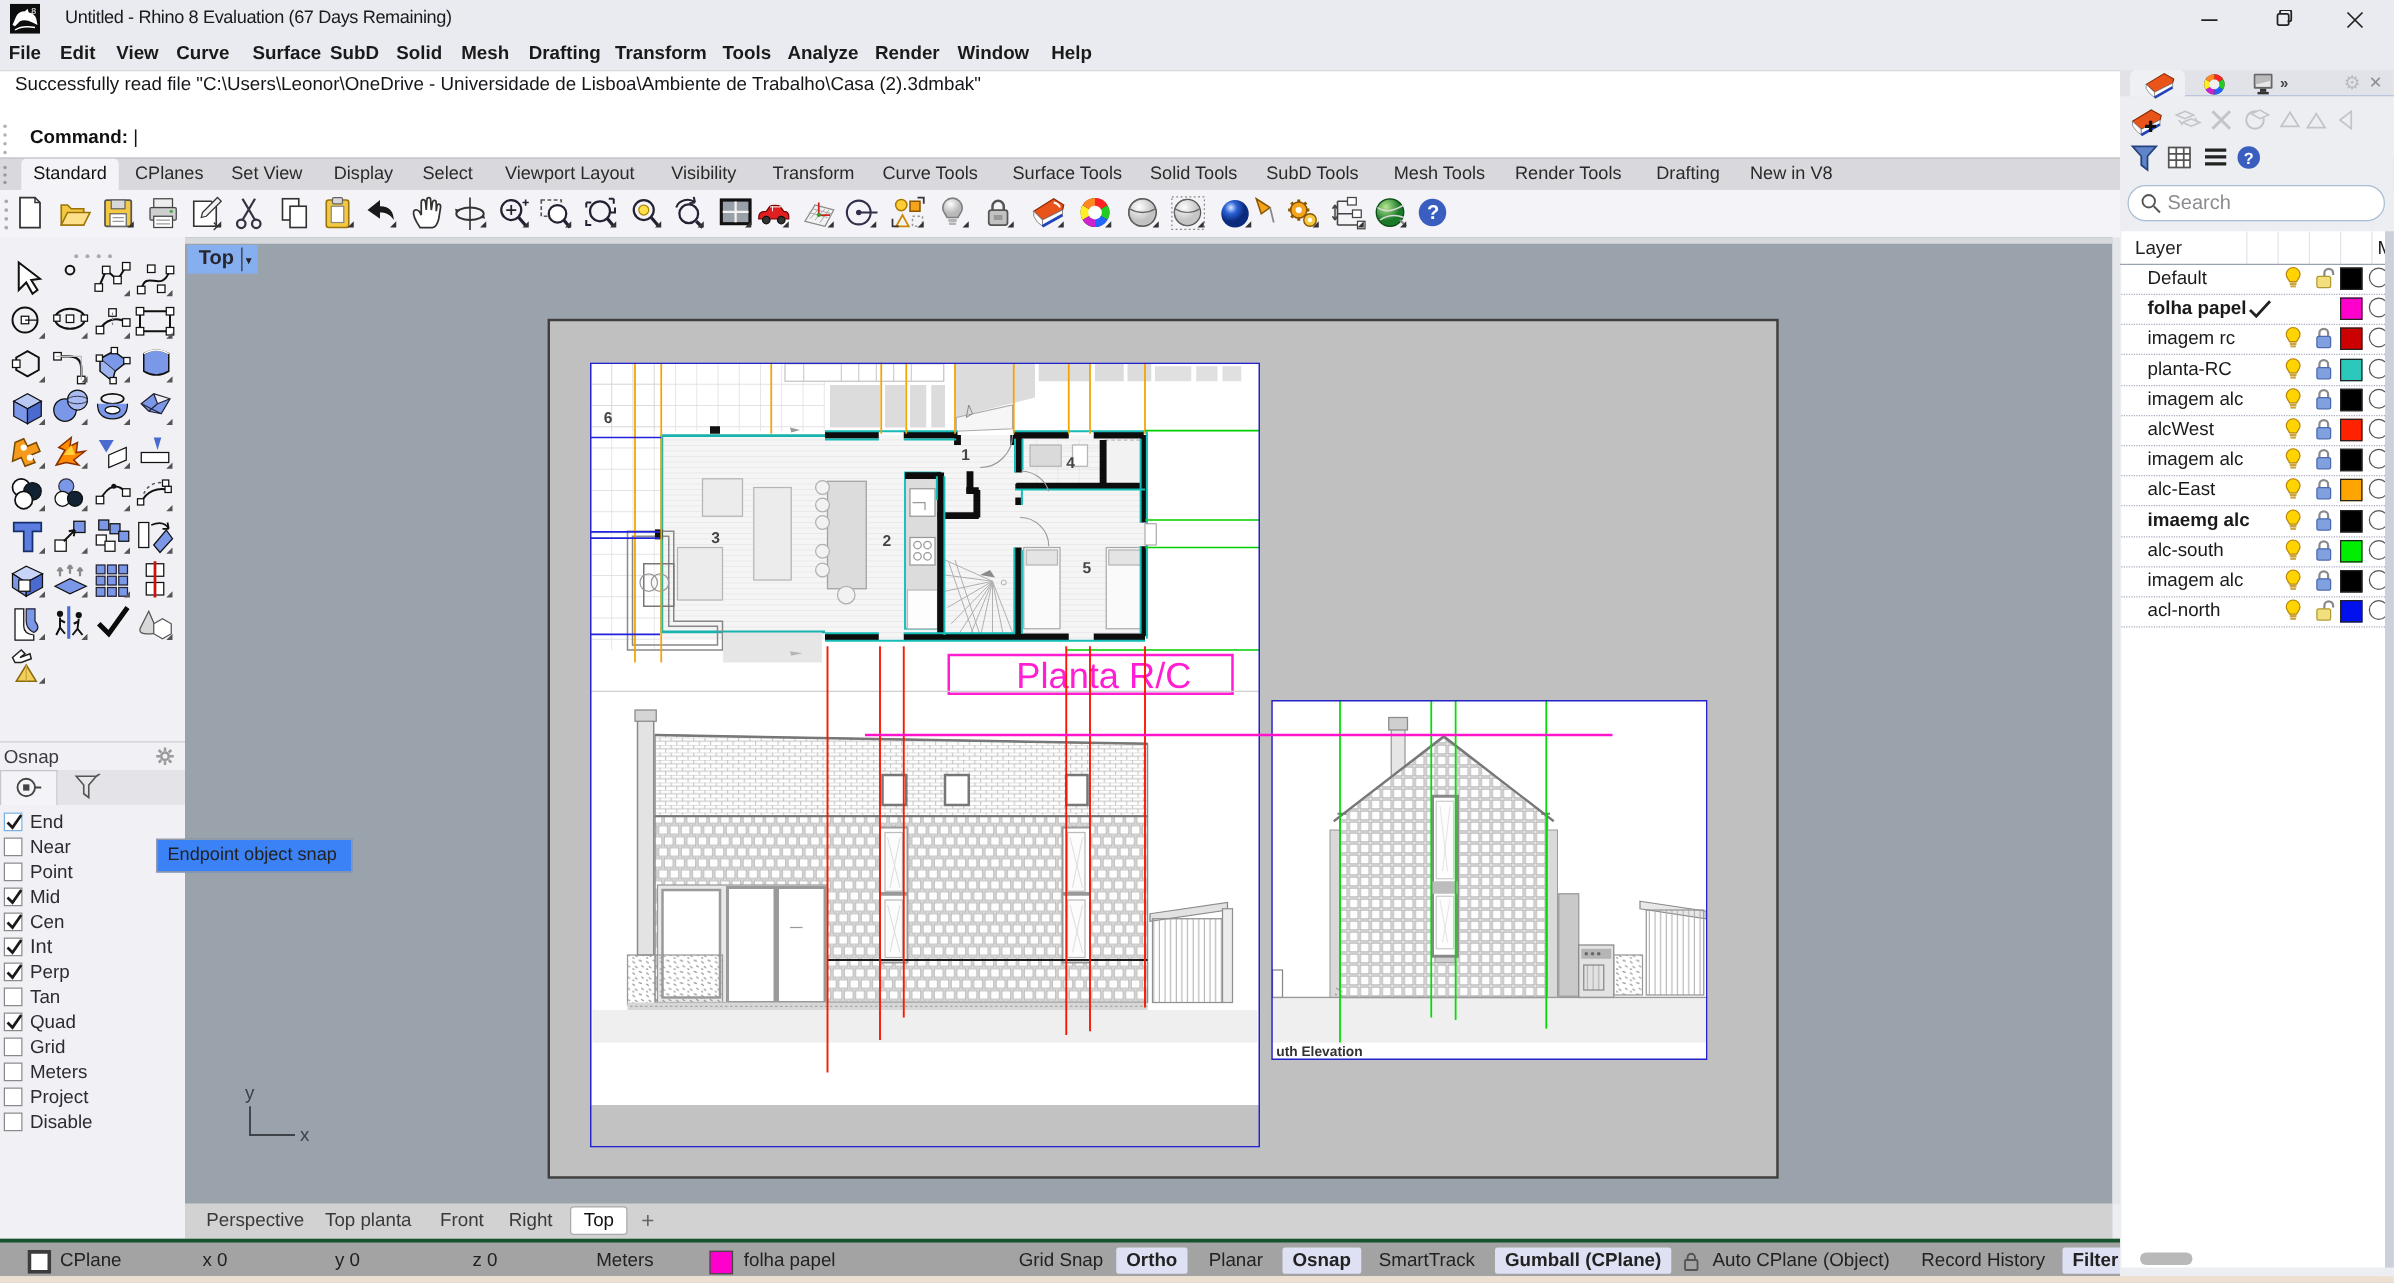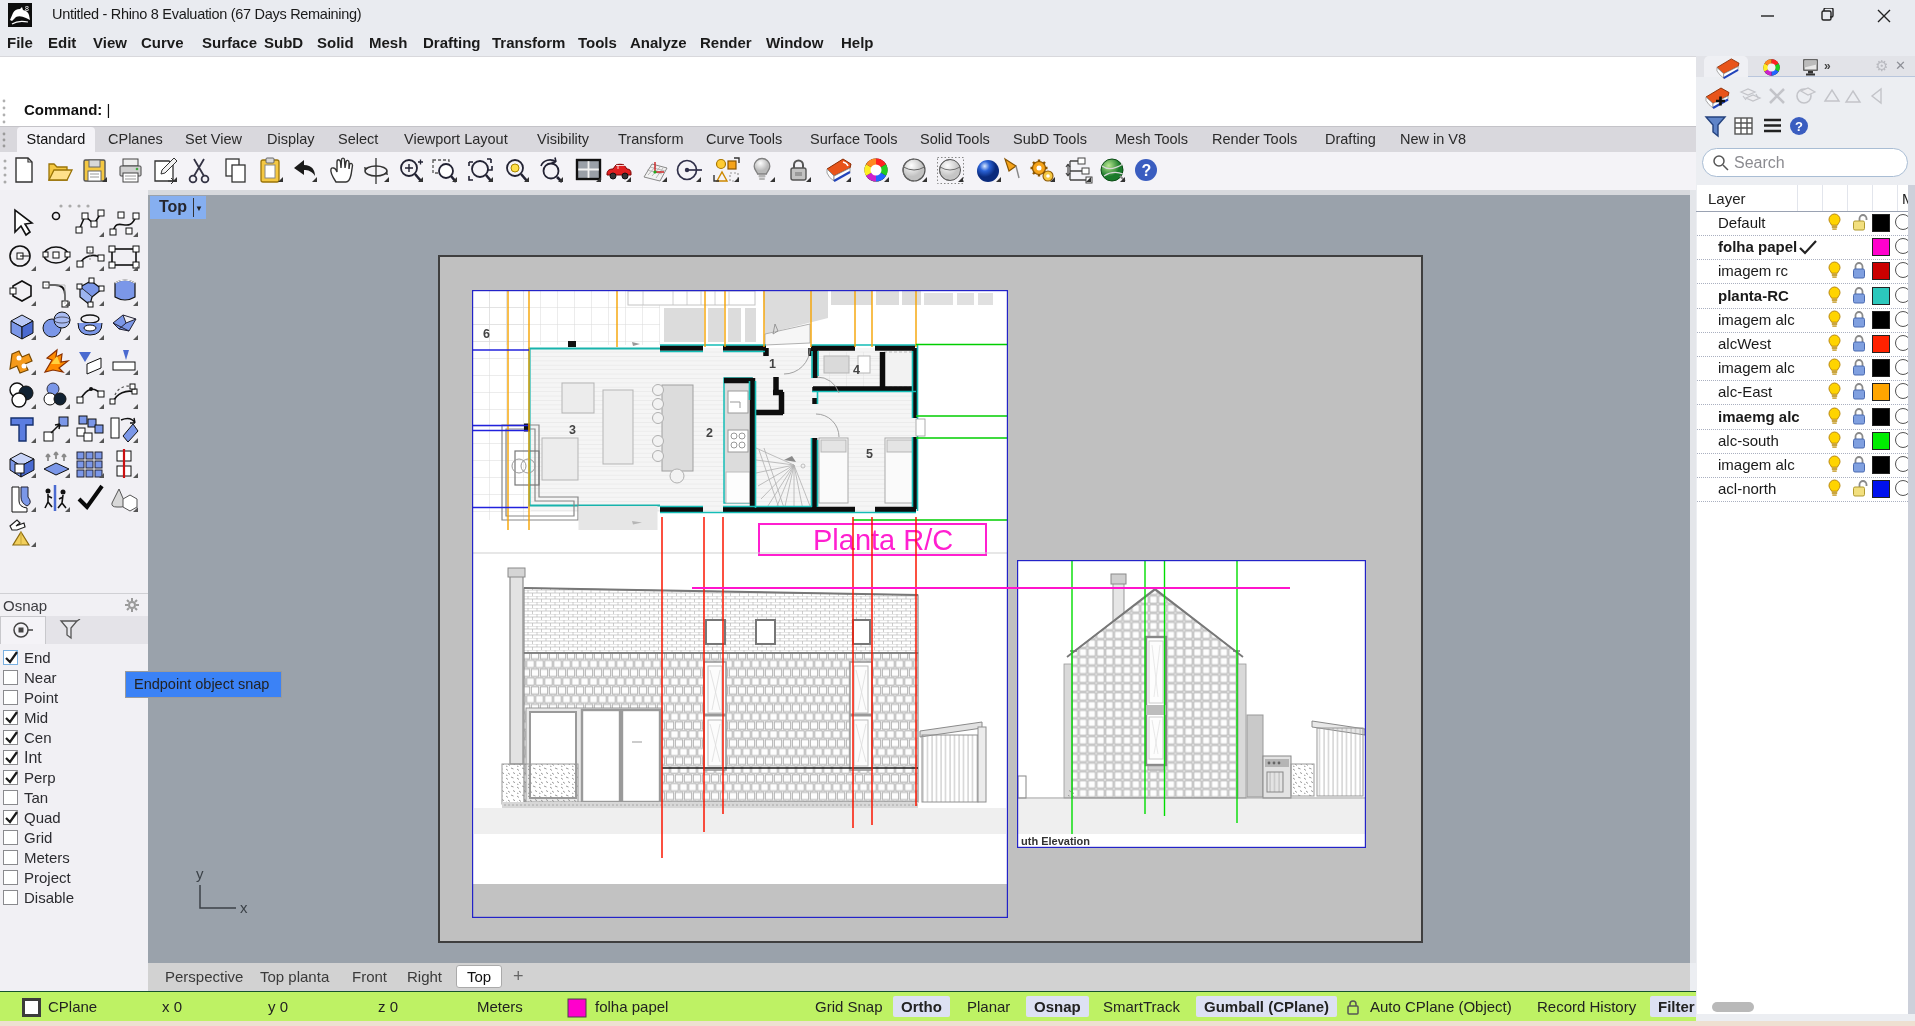--- a/index.html
+++ b/index.html
@@ -15,21 +15,21 @@
 #tabbar { left:0; top:126px; width:1915px; height:26px; background:#d9d8dd; border-top:1px solid #c4c3c8;}
 #tabbar .tab { position:absolute; top:0; height:26px; font-size:14.5px; color:#2a2a2a; padding-top:4px; }
 #tabbar .active { background:#f4f3f7; border-radius:4px 4px 0 0; color:#111; }
 #toolbar { left:0; top:152px; width:1915px; height:38px; background:#f4f3f7; }
 #sidebar { left:0; top:190px; width:148px; height:801px; background:#f1f0f4; }
 #viewport { left:148px; top:190px; width:1542px; height:773px; background:#9aa2ab; overflow:hidden; }
 #gutter { left:1690px; top:190px; width:6px; height:773px; background:#e4e6ea; }
 #vtabs { left:148px; top:963px; width:1542px; height:28px; background:#d2d2d2; }
 #vtabs span { position:absolute; top:5px; font-size:15px; color:#3a3a3a; }
 #vtabs .active { background:#ffffff; border:1px solid #aaa; border-radius:3px; padding:2px 10px; top:2px; color:#111; }
-#statusbar { left:0; top:991px; width:1896px; height:30px; background:#bef264; border-top:1px solid #14532d; }
+#statusbar { left:0; top:991px; width:1896px; height:30px; background:#a3a3a3; border-top:3px solid #14532d; }
 #statusbar span { position:absolute; top:6px; font-size:15px; color:#222; }
 #statusbar .hl { background:#dde1f3; font-weight:bold; padding:2px 8px; top:4px; border-radius:2px;}
 #tanstrip { left:0; top:1021px; width:1915px; height:5px; background:#eee0d1; }
 #rightpanel { left:1696px; top:56px; width:219px; height:965px; background:#eceef2; }
 </style>
 </head>
 <body>
 <div class="abs" id="titlebar">
   <svg class="abs" style="left:8px;top:3px" width="24" height="24">
       <rect x="0" y="0" width="24" height="24" fill="#0d0d0d"></rect>
@@ -56,20 +56,21 @@
     <span style="left:369px">Mesh</span>
     <span style="left:423px">Drafting</span>
     <span style="left:492px">Transform</span>
     <span style="left:578px">Tools</span>
     <span style="left:630px">Analyze</span>
     <span style="left:700px">Render</span>
     <span style="left:766px">Window</span>
     <span style="left:841px">Help</span>
 </div>
 <div class="abs" id="cmdarea">
+  <div id="cmdhist">Successfully read file "C:\Users\Leonor\OneDrive - Universidade de Lisboa\Ambiente de Trabalho\Casa (2).3dmbak"</div>
   <div id="cmdline">Command: <span style="font-weight:normal">|</span></div>
   <svg class="abs" style="left:1px;top:40px" width="8" height="30">
       <circle cx="3" cy="4" r="1.4" fill="#b0b0b0"></circle>
       <circle cx="3" cy="11" r="1.4" fill="#b0b0b0"></circle>
       <circle cx="3" cy="18" r="1.4" fill="#b0b0b0"></circle>
       <circle cx="3" cy="25" r="1.4" fill="#b0b0b0"></circle>
     </svg>
 </div>
 <div class="abs" id="tabbar">
   <svg class="abs" style="left:1px;top:4px" width="8" height="20">
@@ -1109,21 +1110,21 @@
       <rect x="4.8" y="13" width="5.4" height="2" fill="#caa53d"></rect>
       <rect x="5.3" y="15.3" width="4.4" height="1.6" fill="#caa53d"></rect>
     </svg>
   <svg class="abs" style="left:155px;top:205px" width="16" height="19" viewBox="0 0 16 19">
       <path d="M4.5 8 V5.5 A3.5 3.5 0 0 1 11.5 5.5 V8" fill="none" stroke="#8a8a8a" stroke-width="1.8"></path>
       <rect x="2.5" y="8" width="11" height="9" rx="1.5" fill="#80a0e0" stroke="#4a6ab0" stroke-width="1"></rect>
     </svg>
   <div class="abs" style="left:176px;top:206px;width:18px;height:18px;background:#cc0000;border:1px solid #222"></div>
   <div class="abs" style="left:199px;top:206px;width:16px;height:16px;border:1.3px solid #555;border-radius:50%;background:#fff"></div>
   <div class="abs" style="left:1px;top:227px;width:211px;height:1px;border-top:1px dotted #aab0c0"></div>
-  <div class="abs" style="left:22px;top:231px;font-size:15px;color:#1a1a1a;font-weight:bold">planta-RC</div>
+  <div class="abs" style="left:22px;top:231px;font-size:15px;color:#1a1a1a;font-weight:normal">planta-RC</div>
   <svg class="abs" style="left:131px;top:230px" width="15" height="19" viewBox="0 0 15 19">
       <path d="M7.5 1 A5.6 5.6 0 0 1 13 6.6 C13 9.2 11 10.4 10.4 12.2 L4.6 12.2 C4 10.4 2 9.2 2 6.6 A5.6 5.6 0 0 1 7.5 1 Z" fill="#ffd400" stroke="#b8860b" stroke-width="1"></path>
       <rect x="4.8" y="13" width="5.4" height="2" fill="#caa53d"></rect>
       <rect x="5.3" y="15.3" width="4.4" height="1.6" fill="#caa53d"></rect>
     </svg>
   <svg class="abs" style="left:155px;top:230px" width="16" height="19" viewBox="0 0 16 19">
       <path d="M4.5 8 V5.5 A3.5 3.5 0 0 1 11.5 5.5 V8" fill="none" stroke="#8a8a8a" stroke-width="1.8"></path>
       <rect x="2.5" y="8" width="11" height="9" rx="1.5" fill="#80a0e0" stroke="#4a6ab0" stroke-width="1"></rect>
     </svg>
   <div class="abs" style="left:176px;top:231px;width:18px;height:18px;background:#2cc8bc;border:1px solid #222"></div>

